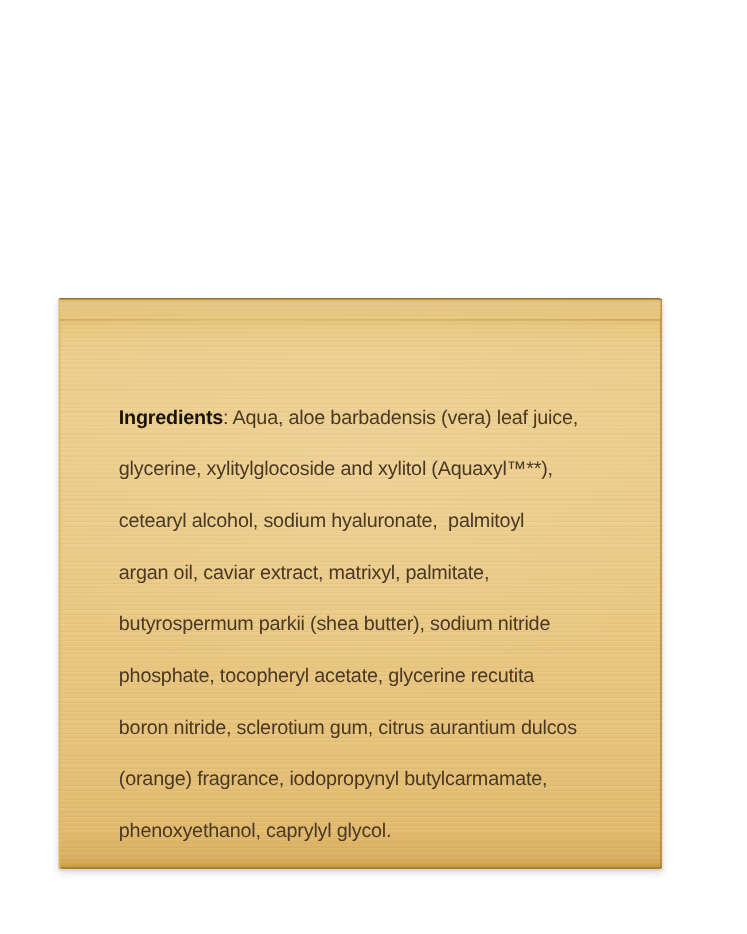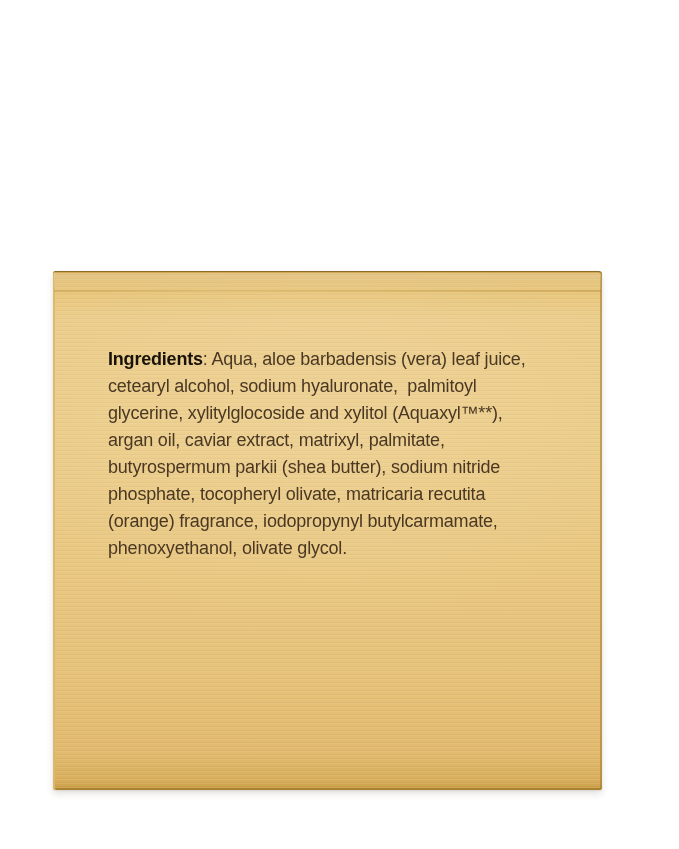--- a/index.html
+++ b/index.html
@@ -54,40 +54,41 @@
   }
   .ingredients{
     position:absolute;
     left:55px;top:75px;
     width:480px;
     font-size:18px;
     line-height:27px;
     letter-spacing:-0.2px;
     color:var(--text-color,#4a3823);
   }
-  .line{white-space:pre;}
+  .line{white-space:pre;margin-top:20px;}
   .line strong{
     color:var(--heading-color,#191209);
     font-weight:700;
   }
   .line sup{
     font-size:10px;
     vertical-align:super;
     letter-spacing:0;
   }
 </style>
 </head>
 <body style="background: rgb(255, 255, 255);">
 
 <div class="stage">
   <div class="product-box">
     <div class="ingredients">
         <div class="line"><strong>Ingredients</strong><span>: Aqua, aloe barbadensis (vera) leaf juice,</span></div>
+        <div class="line"><span>glycerine, xylitylglocoside and xylitol (Aquaxyl™**),</span></div>
         <div class="line"><span>cetearyl alcohol, sodium hyaluronate,  palmitoyl</span></div>
-        <div class="line"><span>glycerine, xylitylglocoside and xylitol (Aquaxyl™**),</span></div>
         <div class="line"><span>argan oil, caviar extract, matrixyl, palmitate,</span></div>
         <div class="line"><span>butyrospermum parkii (shea butter), sodium nitride</span></div>
-        <div class="line"><span>phosphate, tocopheryl olivate, matricaria recutita</span></div>
+        <div class="line"><span>phosphate, tocopheryl acetate, glycerine recutita</span></div>
+        <div class="line"><span>boron nitride, sclerotium gum, citrus aurantium dulcos</span></div>
         <div class="line"><span>(orange) fragrance, iodopropynyl butylcarmamate,</span></div>
-        <div class="line"><span>phenoxyethanol, olivate glycol.</span></div>
+        <div class="line"><span>phenoxyethanol, caprylyl glycol.</span></div>
       </div>
   </div>
 </div>
 
 </body></html>

